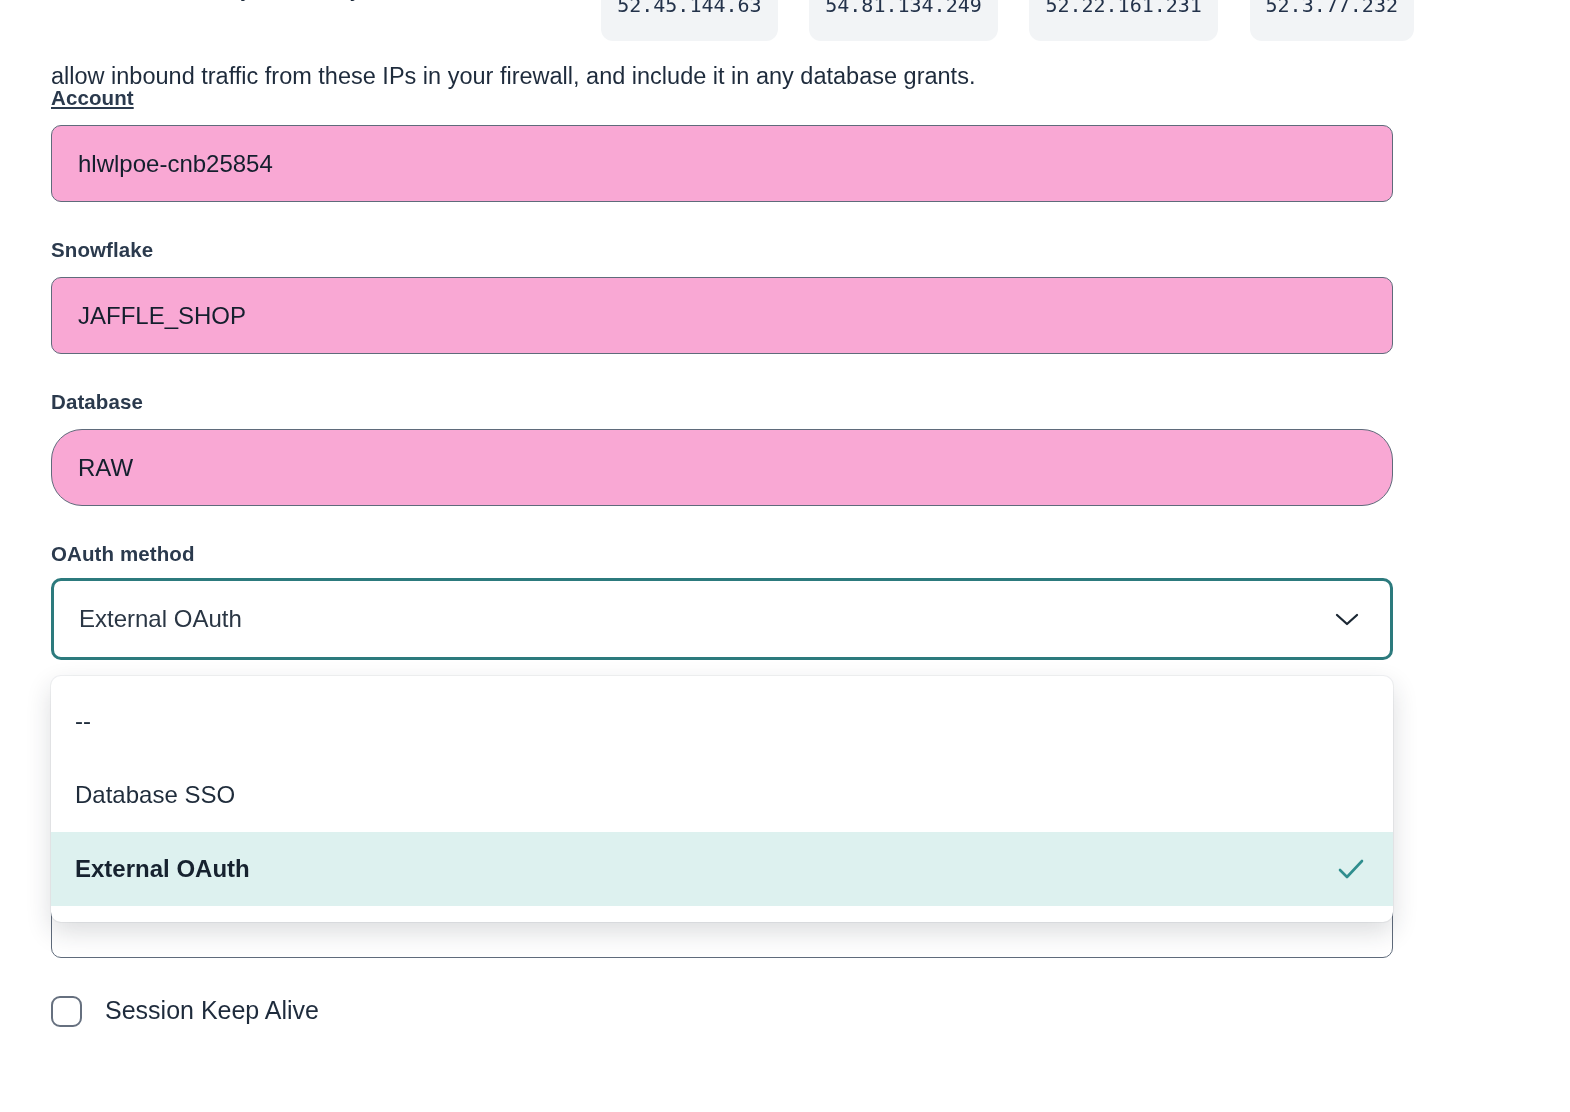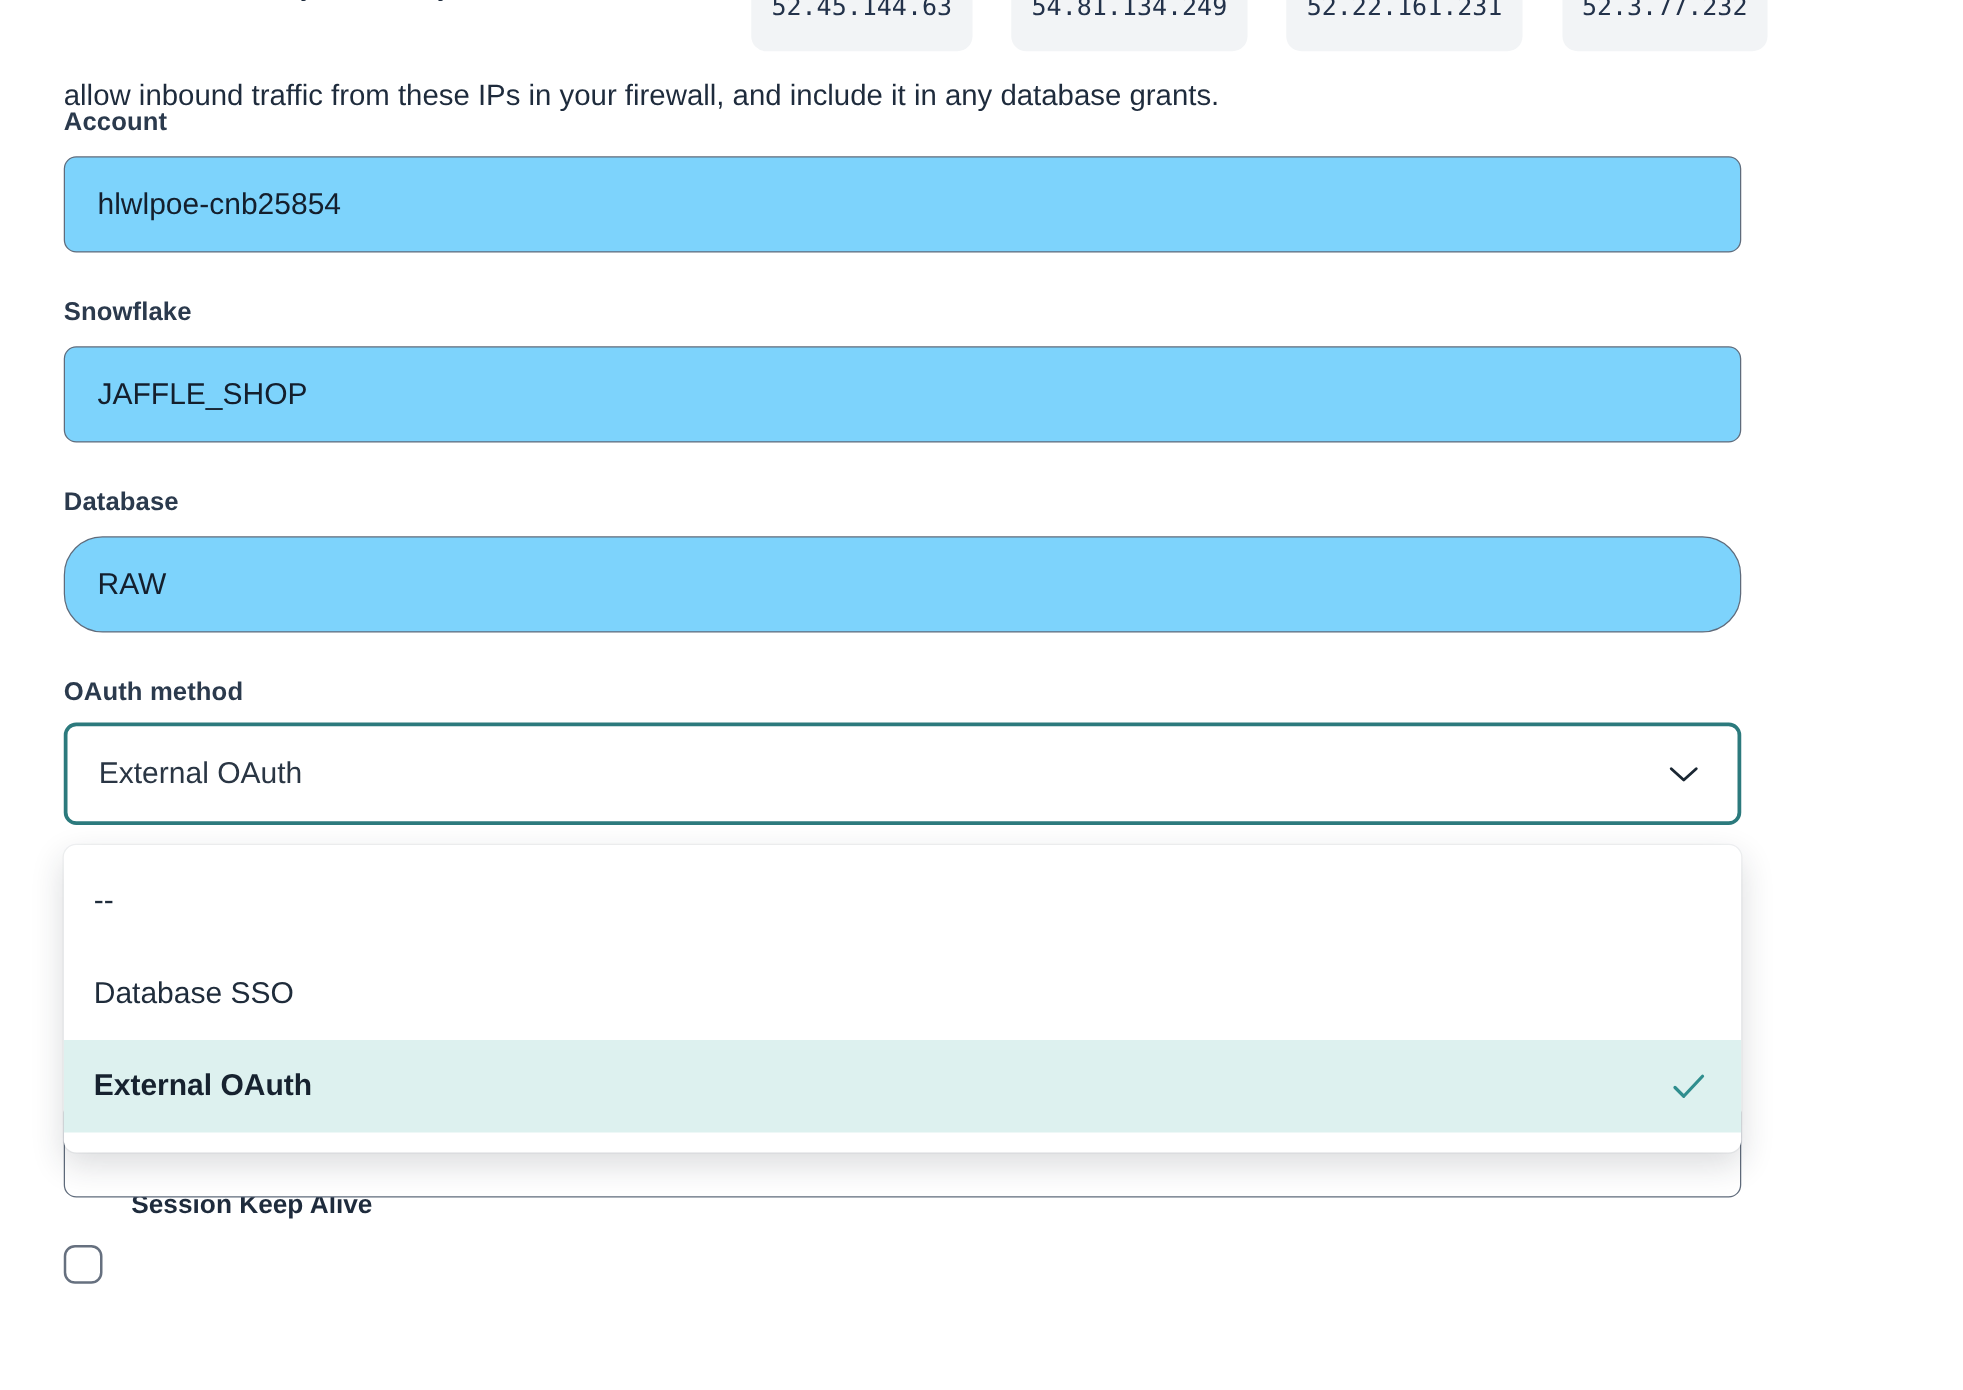--- a/index.html
+++ b/index.html
@@ -29,27 +29,27 @@
   }
 
   
   .field-label {
     position:absolute; left:51px;
     font-size:20.5px; font-weight:600; color:#2b3a4d; letter-spacing:.1px;
   }
   .text-input {
     position:absolute; left:51px; width:1342px; height:77px;
     border:1.5px solid var(--input-border, #5f6b7b); border-radius:10px;
-    background:#7dd3fc; padding:0 26px; font-family:"Liberation Sans", sans-serif;
+    background:#f9a8d4; padding:0 26px; font-family:"Liberation Sans", sans-serif;
     font-size:24px; color:#141f2d; outline:none;
   }
   #account-input  { top:125px; }
   #database-input { top:277px; }
   #warehouse-input{ top:429px;border-radius:31px; }
-  #label-account  { top:86px; }
+  #label-account  { top:86px;text-decoration:underline; }
   #label-database { top:238px; }
   #label-warehouse{ top:390px; }
   #label-oauth    { top:542px; }
 
   .select-box {
     position:absolute; left:51px; top:578px; width:1342px; height:82px;
     border:3px solid var(--accent-teal, #2c7a7d); border-radius:10px;
     background:#fff; display:flex; align-items:center;
     padding:0 30px 0 25px; cursor:pointer;
   }
@@ -79,22 +79,22 @@
     border:1.5px solid var(--input-border, #5f6b7b); border-radius:10px;
     background:#fff; z-index:1;
   }
 
   
   .checkbox {
     position:absolute; left:51px; top:996px; width:31px; height:31px;
     border:2px solid #66707f; border-radius:9px; background:#fff; cursor:pointer;
   }
   .ska-label {
-    position:absolute; left:105px; top:952px;
-    font-size:21px; font-weight:700; color:var(--text-dark);
+    position:absolute; left:105px; top:996px;
+    font-size:25px; font-weight:400; color:var(--text-dark);
   }
   .ska-desc {
     position:absolute; left:105px; top:1036px; width:1300px;
     font-size:23px; color:var(--text-muted, #6f7d8c);
   }
 </style>
 </head>
 <body>
 
 <div class="page">

